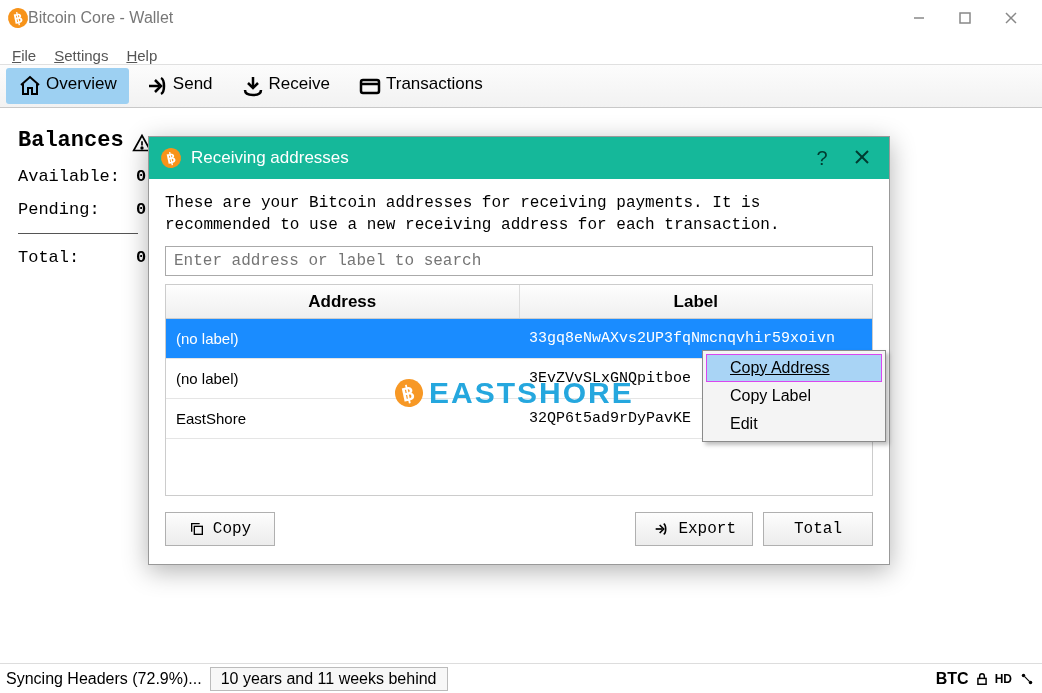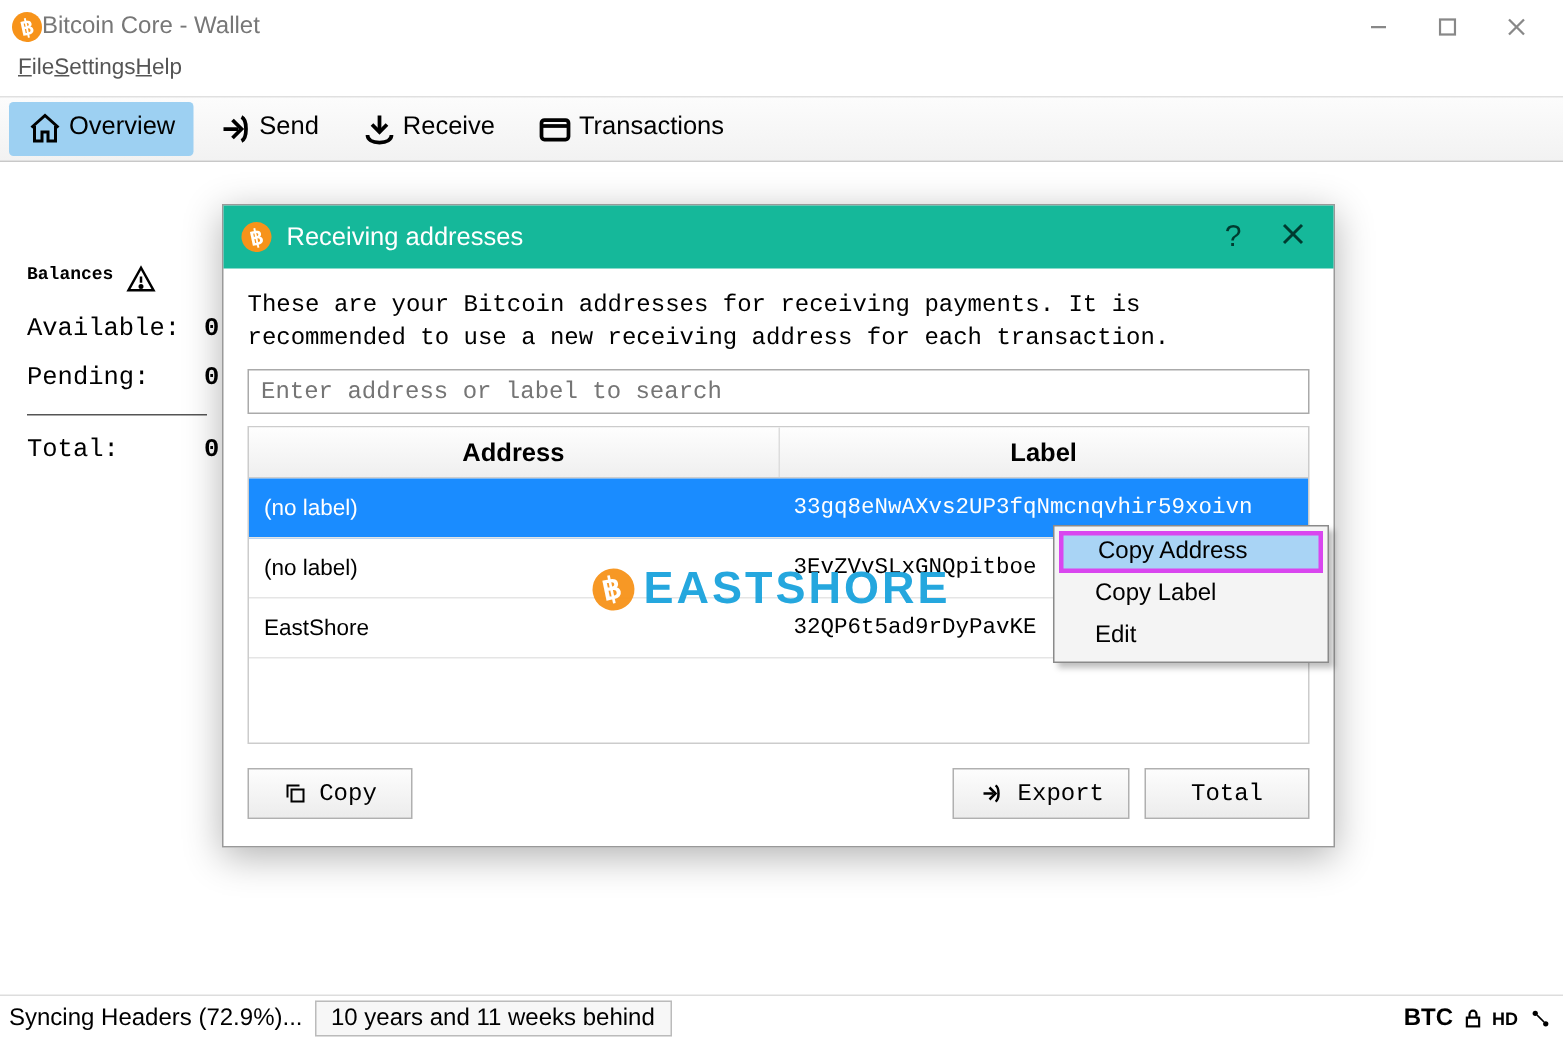--- a/index.html
+++ b/index.html
@@ -3,31 +3,31 @@
 <meta charset="utf-8">
 <style>
 * { box-sizing: border-box; margin: 0; padding: 0; }
 body { font-family: "Segoe UI", Arial, sans-serif; font-size: 14px; background: #fff; width: 1042px; height: 693px; overflow: hidden; position: relative; }
 
 .titlebar { height: 36px; display: flex; align-items: center; padding: 0 8px; background: #fff; }
 .titlebar .title { color: #777; font-size: 16px; }
 .win-controls { margin-left: auto; display: flex; }
 .win-btn { width: 46px; height: 36px; display: flex; align-items: center; justify-content: center; color: #888; }
 
-.menubar { height: 28px; display: flex; align-items: flex-start; padding: 0 12px; }
+.menubar { height: 28px; display: flex; align-items: flex-end; padding: 0 12px; gap: 18px; }
 .menubar span { color: #555; font-size: 15px; }
 .menubar span u { text-decoration: underline; }
 
 .toolbar { height: 44px; display: flex; align-items: center; padding: 0 6px; border-top: 1px solid #e0e0e0; border-bottom: 1px solid #c8c8c8; background: linear-gradient(#fcfcfc,#f2f2f2); gap: 4px; }
 .tool-tab { display: flex; align-items: flex-start; gap: 4px; padding: 6px 12px; border-radius: 3px; font-size: 17px; }
 .tool-tab.active { background: #9dd0f2; }
 .tool-tab svg { width: 24px; height: 24px; }
 
 .content { position: relative; padding: 20px 18px; height: 555px; }
-.balances-title { font-family: "Courier New", monospace; font-weight: bold; font-size: 12px; display: inline-flex; align-items: flex-start; gap: 8px; margin-top: 48px; }
+.balances-title { font-family: "Courier New", monospace; font-weight: bold; font-size: 22px; display: inline-flex; align-items: flex-end; gap: 8px; }
 .bal-row { font-family: "Courier New", monospace; font-size: 17px; margin-top: 14px; display: flex; gap: 8px; }
 .bal-row .lbl { width: 110px; }
 .bal-row .val { font-weight: bold; }
 .hr { border-top: 1px solid #555; margin-top: 14px; width: 120px; }
 
 .statusbar { position: absolute; bottom: 0; left: 0; right: 0; height: 30px; border-top: 1px solid #ddd; display: flex; align-items: center; padding: 0 6px; font-size: 16px; }
 .statusbar .sync { margin-right: 8px; }
 .statusbar .behind { border: 1px solid #bbb; padding: 2px 10px; background: #f7f7f7; }
 .statusbar .right { margin-left: auto; display: flex; align-items: center; gap: 6px; font-weight: bold; }
 
@@ -48,21 +48,21 @@
 .td.addr { font-family: "Courier New", monospace; }
 .trow.selected { background: #1a8cff; color: #fff; }
 .trow.selected .td.addr { color: #fff; }
 .tbody-pad { height: 56px; }
 .dialog-actions { display: flex; margin-top: 16px; gap: 10px; }
 .btn { height: 34px; min-width: 110px; border: 1px solid #b0b0b0; background: linear-gradient(#fdfdfd,#ececec); display: inline-flex; align-items: center; justify-content: center; gap: 8px; font-family: "Courier New", monospace; font-size: 16px; padding: 0 16px; }
 .dialog-actions .spacer { flex: 1; }
 
 .ctx-menu { position: absolute; left: 702px; top: 350px; width: 184px; background: #f4f4f4; border: 1px solid #8a8a8a; box-shadow: 3px 3px 4px rgba(0,0,0,.25); padding: 3px; z-index: 50; }
 .ctx-item { height: 28px; display: flex; align-items: center; padding: 0 24px; font-size: 16px; }
-.ctx-item.hover { background: #a9d4f5; border: 3px solid #d946ef; padding: 0 23px; }
+.ctx-item.hover { background: #a9d4f5; border: 1px solid #d946ef; padding: 0 23px; text-decoration: underline; }
 
 .watermark { position: absolute; left: 395px; top: 376px; font-size: 30px; font-weight: 900; color: #1aa3dd; letter-spacing: 2px; display: flex; align-items: center; gap: 6px; pointer-events: none; opacity: .95; z-index: 40; }
 
 .bitcoin-logo { display:inline-block; width:20px; height:20px; border-radius:50%; background:#f7931a; color:#fff; font-weight:bold; text-align:center; line-height:20px; font-size:14px; transform: rotate(-12deg); }
 .bitcoin-logo.big { width:28px; height:28px; line-height:28px; font-size:20px; }
 </style>
 </head>
 <body>
 
 <div class="titlebar">

